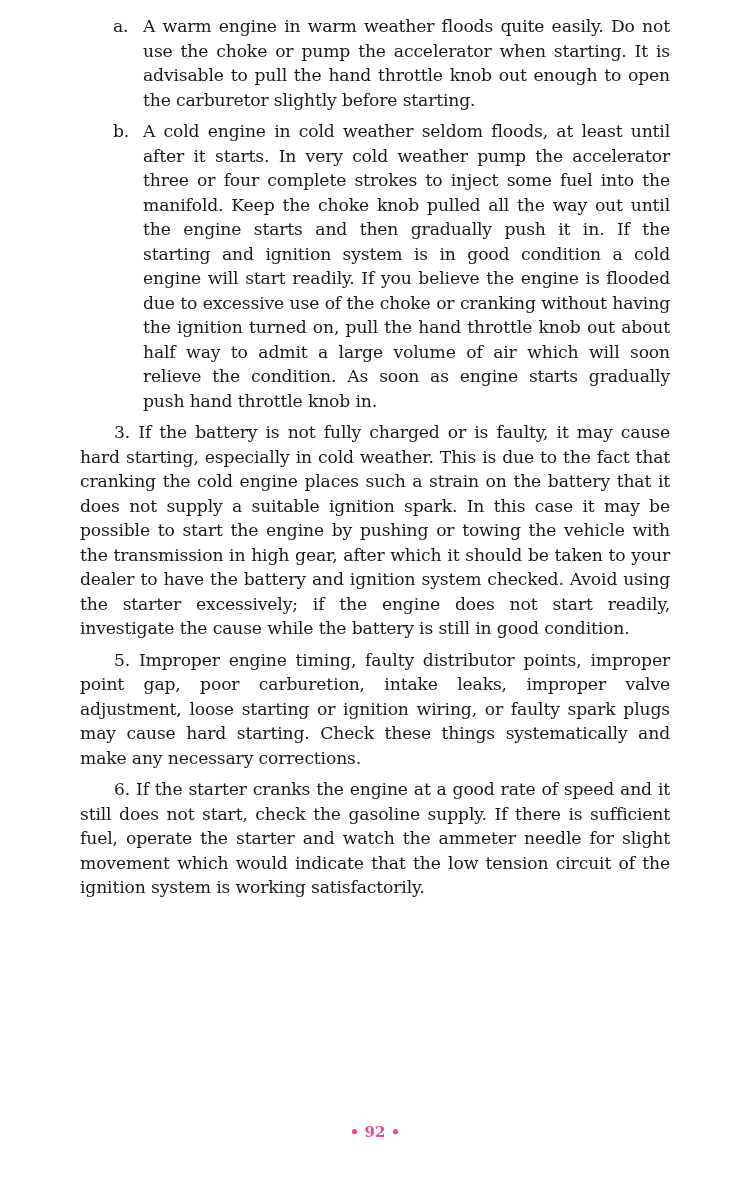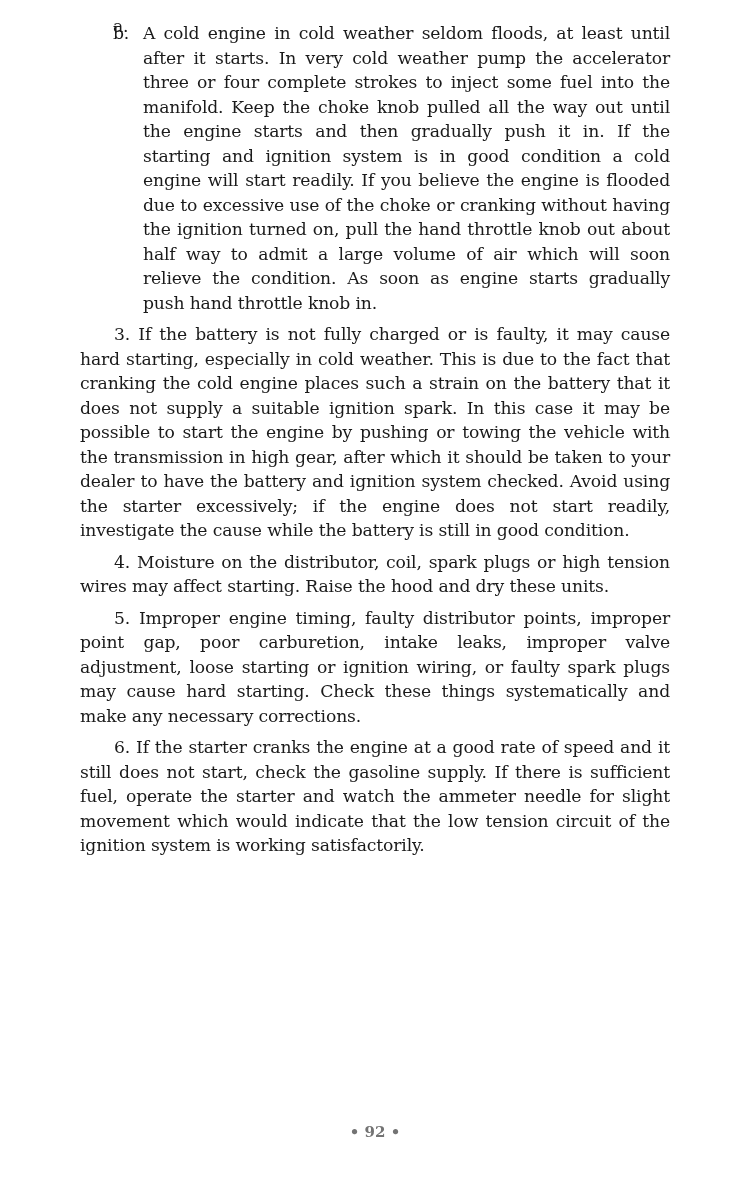--- a/index.html
+++ b/index.html
@@ -8,34 +8,34 @@
     position: absolute; left: 80px; top: 14px; width: 590px;
     font-family: "DejaVu Serif", serif; font-size: 17.2px; line-height: 24.5px;
     color: #1a1a1a; letter-spacing: -0.15px;
   }
   .sub { position: relative; padding-left: 63px; text-align: justify; margin-bottom: 7px; }
   .sub .marker { position: absolute; left: 33px; top: 0; }
   .para { text-align: justify; text-indent: 34px; margin-bottom: 7px; }
   .para .num { }
   .folio {
     position: absolute; left: 0; right: 0; top: 1123px; text-align: center;
-    font-family: "DejaVu Serif", serif; font-size: 15px; font-weight: bold; color: #737373;
+    font-family: "DejaVu Serif", serif; font-size: 15px; font-weight: bold; color: #ec4899;
   }
 </style>
 </head>
 <body>
 
 <div class="page">
   <div class="sub">
     <span class="marker">a.</span>
+    <span>A warm engine in warm weather floods quite easily. Do not use the choke or pump the accelerator when starting. It is advisable to pull the hand throttle knob out enough to open the carburetor slightly before starting.</span>
   </div>
   <div class="sub">
     <span class="marker">b.</span>
     <span>A cold engine in cold weather seldom floods, at least until after it starts. In very cold weather pump the accelerator three or four complete strokes to inject some fuel into the manifold. Keep the choke knob pulled all the way out until the engine starts and then gradually push it in. If the starting and ignition system is in good condition a cold engine will start readily. If you believe the engine is flooded due to excessive use of the choke or cranking without having the ignition turned on, pull the hand throttle knob out about half way to admit a large volume of air which will soon relieve the condition. As soon as engine starts gradually push hand throttle knob in.</span>
   </div>
 
   <p class="para" style="margin-top:0"><span class="num">3.</span> <span>If the battery is not fully charged or is faulty, it may cause hard starting, especially in cold weather. This is due to the fact that cranking the cold engine places such a strain on the battery that it does not supply a suitable ignition spark. In this case it may be possible to start the engine by pushing or towing the vehicle with the transmission in high gear, after which it should be taken to your dealer to have the battery and ignition system checked. Avoid using the starter excessively; if the engine does not start readily, investigate the cause while the battery is still in good condition.</span></p>
-  <p class="para" style="margin-top:0"><span class="num">4.</span> <span>Moisture on the distributor, coil, spark plugs or high tension wires may affect starting. Raise the hood and dry these units.</span></p>
   <p class="para" style="margin-top:7px"><span class="num">5.</span> <span>Improper engine timing, faulty distributor points, improper point gap, poor carburetion, intake leaks, improper valve adjustment, loose starting or ignition wiring, or faulty spark plugs may cause hard starting. Check these things systematically and make any necessary corrections.</span></p>
   <p class="para" style="margin-top:4px"><span class="num">6.</span> <span>If the starter cranks the engine at a good rate of speed and it still does not start, check the gasoline supply. If there is sufficient fuel, operate the starter and watch the ammeter needle for slight movement which would indicate that the low tension circuit of the ignition system is working satisfactorily.</span></p>
 </div>
 
 <div class="folio">• 92 •</div>
 
 </body></html>

